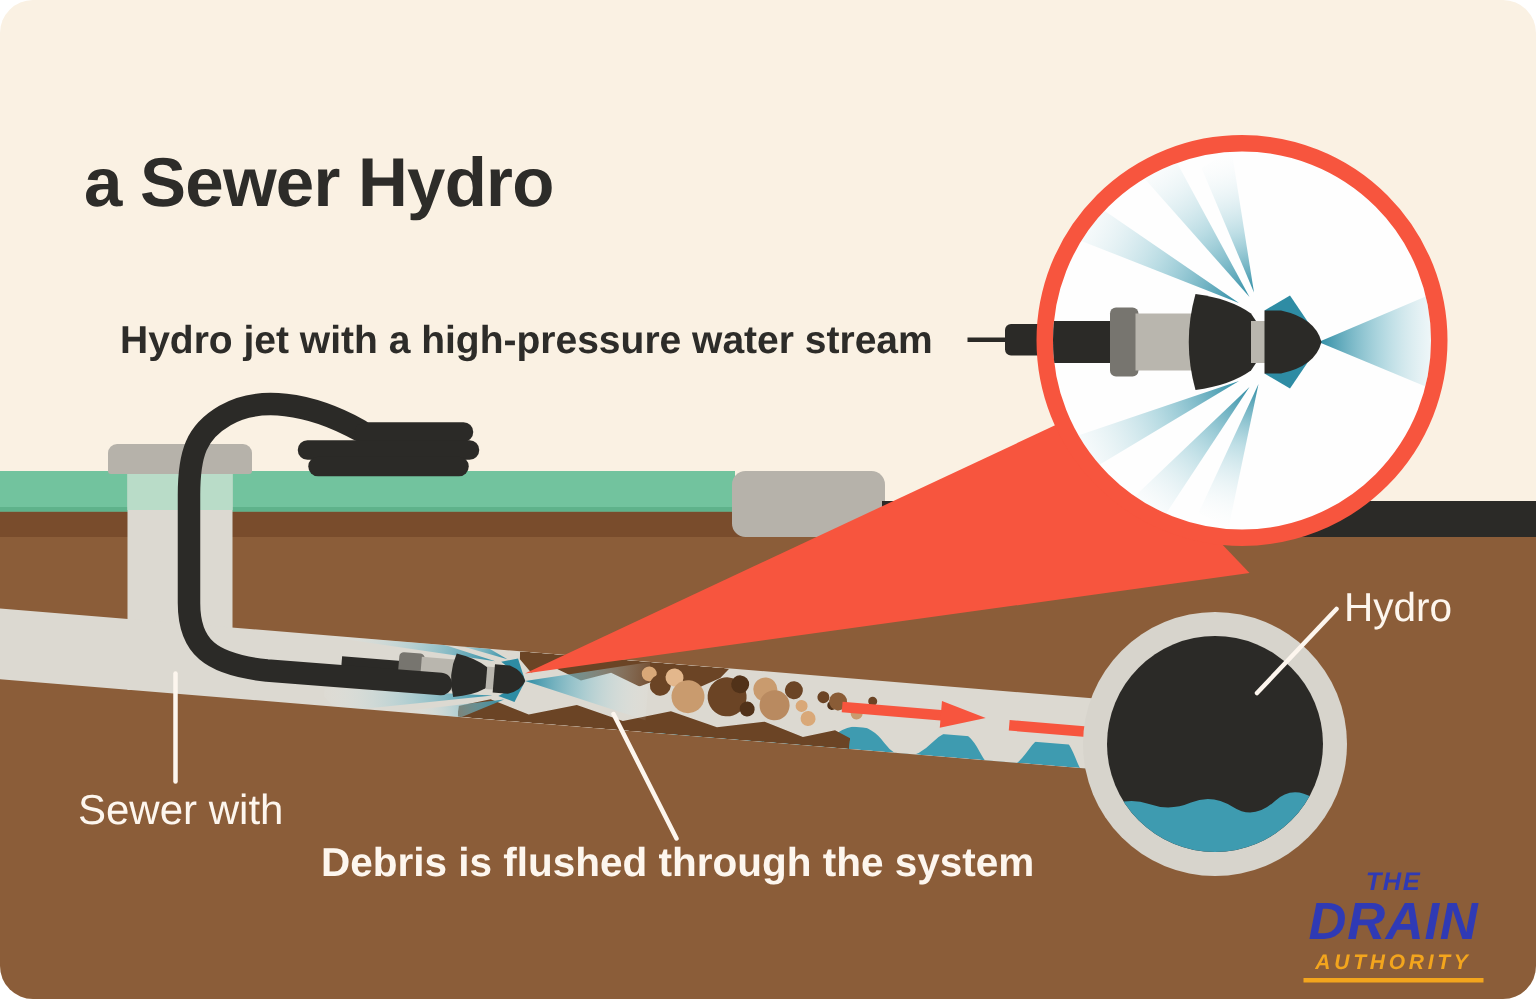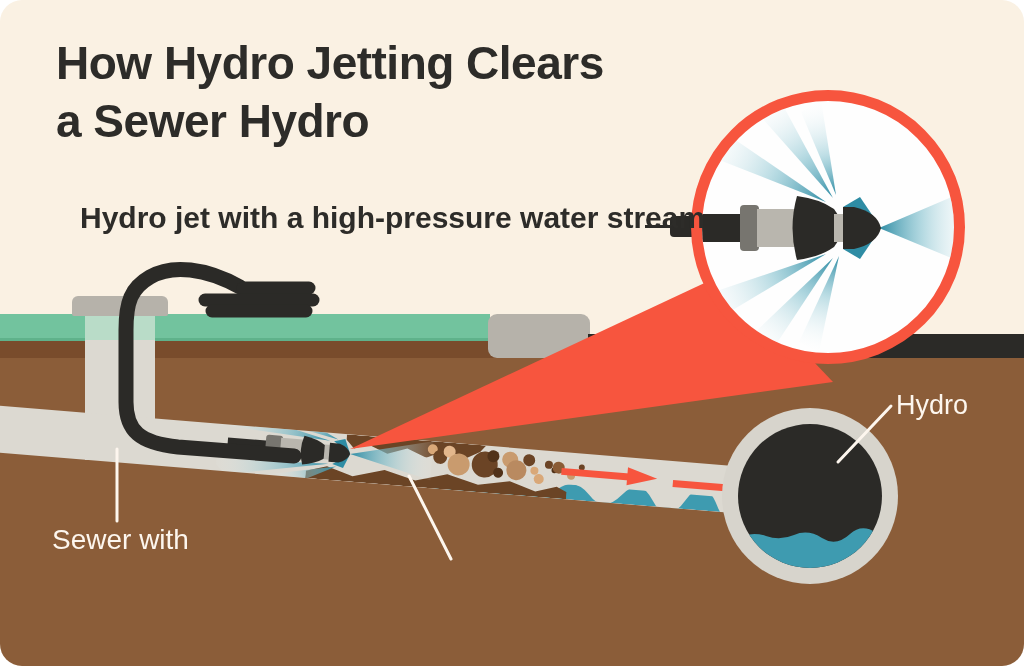--- a/index.html
+++ b/index.html
@@ -38,21 +38,21 @@
   
   .wedge{left:0;top:0;pointer-events:none;}
   .hj-line{left:645px;top:225px;width:38px;height:3px;background:var(--ink-black);}
   .hj-stub{left:670px;top:216px;width:28px;height:21px;border-radius:4px;background:var(--ink-black);}
   .magnifier{left:691px;top:90px;width:252px;height:252px;border-radius:50%;
         border:11px solid var(--accent-red);background:#fefefe;overflow:hidden;}
   
   .title{left:56px;top:34px;font-size:46px;line-height:58px;font-weight:bold;
         letter-spacing:-.5px;color:var(--text-dark);}
   .label{color:var(--text-dark);white-space:nowrap;}
-  .label-hydro{left:80px;top:201px;font-size:30px;font-weight:bold;}
+  .label-hydro{left:80px;top:211px;font-size:26px;font-weight:bold;}
   .label-sewerline{left:52px;top:524px;font-size:28px;color:var(--text-light);}
   .label-debris{left:214px;top:560px;font-size:27px;font-weight:bold;color:var(--text-light);}
   .label-sewer{left:896px;top:390px;font-size:27px;color:var(--text-light);}
   .leaders{left:0;top:0;pointer-events:none;}
   
   .logo{left:864px;top:578px;width:130px;text-align:center;font-style:italic;font-weight:bold;}
   .logo-the{font-size:17px;letter-spacing:1px;color:var(--logo-blue);}
   .logo-drain{font-size:35px;line-height:33px;letter-spacing:.5px;color:var(--logo-blue);}
   .logo-auth{font-size:14px;letter-spacing:2.5px;color:var(--logo-orange);margin-top:2px;}
   .logo-rule{width:120px;height:3px;background:var(--logo-orange);margin:3px auto 0 auto;}
@@ -231,21 +231,28 @@
     </svg>
   </div>
 
   <svg class="abs leaders" width="1024" height="666" viewBox="0 0 1024 666">
     <line x1="117" y1="449" x2="117" y2="521" style="stroke:var(--text-light)" stroke-width="3" stroke-linecap="round"></line>
     <line x1="409" y1="476" x2="451" y2="559" style="stroke:var(--text-light)" stroke-width="3" stroke-linecap="round"></line>
     <line x1="891" y1="406" x2="838" y2="462" style="stroke:var(--text-light)" stroke-width="3" stroke-linecap="round"></line>
   </svg>
 
   <h1 class="abs title" style="margin:0">
-    <span>How Hydro Jetting Clears</span><br>
+    <br>
     <span>a Sewer Hydro</span>
   </h1>
   <div class="abs label label-hydro">Hydro jet with a high-pressure water stream</div>
   <div class="abs label label-sewerline">Sewer with</div>
+  <div class="abs label label-debris">Debris is flushed through the system</div>
   <div class="abs label label-sewer">Hydro</div>
 
+  <div class="abs logo">
+    <div class="logo-the">THE</div>
+    <div class="logo-drain">DRAIN</div>
+    <div class="logo-auth">AUTHORITY</div>
+    <div class="logo-rule"></div>
+  </div>
 
 </div>
 
 </body></html>

